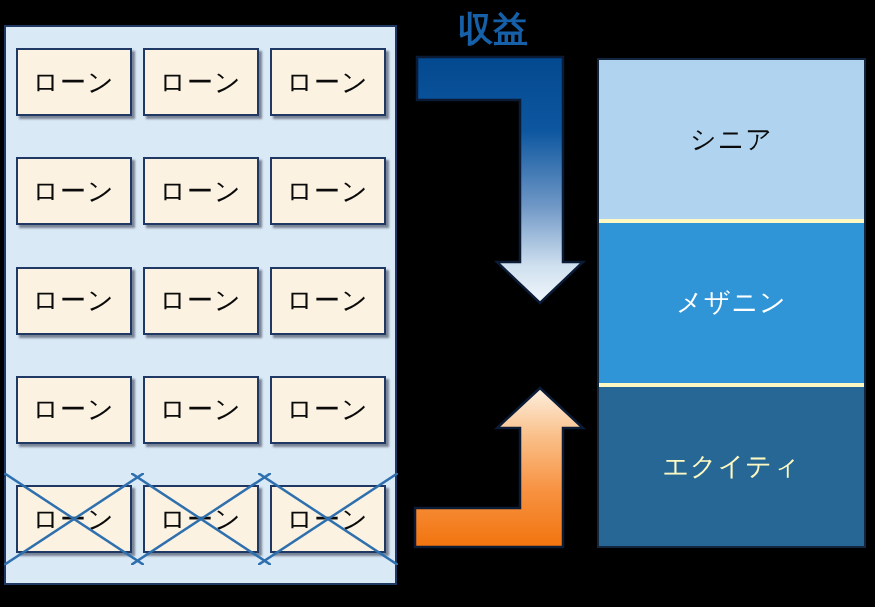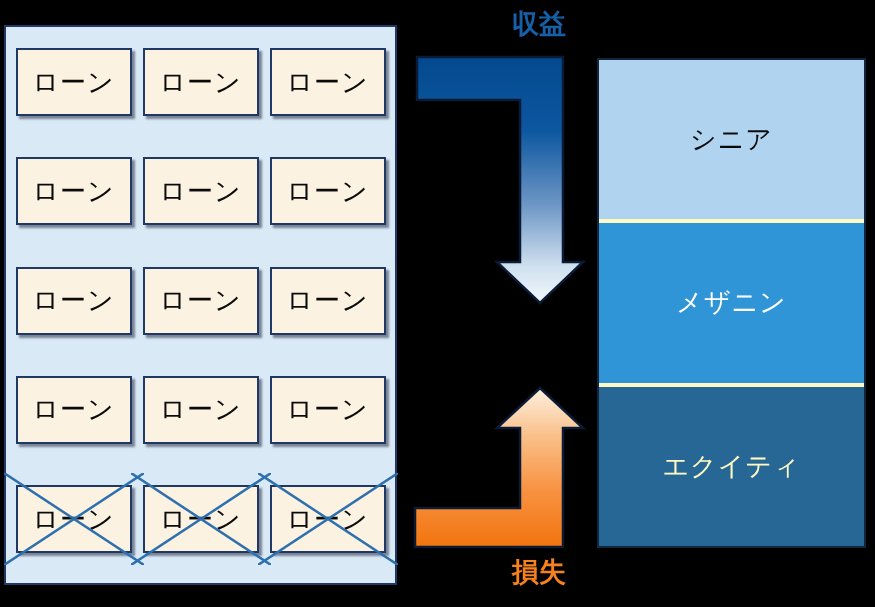--- a/index.html
+++ b/index.html
@@ -49,22 +49,22 @@
     left: -14px; top: -14px;
     width: calc(100% + 28px);
     height: calc(100% + 28px);
     pointer-events: none;
   }
 
   
   .flow-label {
     position: absolute;
     width: 146px;
-    text-align: right;
-    font-size: 27px;
+    text-align: center;
+    font-size: 35px;
     font-weight: bold;
   }
   .flow-label.revenue { left: 420px; top: 6px;  color: #1560A8; }
   .flow-label.loss    { left: 420px; top: 554px; color: #F5821F; }
 
   
   .arrow-svg { position: absolute; }
   .arrow-revenue { left: 410px; top: 50px; }
   .arrow-loss    { left: 408px; top: 381px; }
 
@@ -189,21 +189,20 @@
       <linearGradient id="gradOrange" x1="0" y1="0" x2="0" y2="1">
         <stop offset="0%" stop-color="#FDF0E0"></stop>
         <stop offset="30%" stop-color="#FAC08A"></stop>
         <stop offset="65%" stop-color="#F79140"></stop>
         <stop offset="100%" stop-color="#F2740E"></stop>
       </linearGradient>
     </defs>
     <path d="M7,166 L7,127 L112,127 L112,47 L89,47 L132,7 L175,47 L155,47 L155,166 Z" fill="url(#gradOrange)" stroke="#0B1B36" stroke-width="2.5" stroke-linejoin="miter"></path>
   </svg>
 
-  <div class="flow-label loss">損失</div>
 
   <div class="tranche-stack">
     <div class="tranche" style="background-color: rgb(176, 212, 239); color: rgb(10, 10, 10);">
       <span>シニア</span>
     </div>
     <div class="tranche" style="background-color: rgb(47, 149, 214); color: rgb(255, 255, 255);">
       <span>メザニン</span>
     </div>
     <div class="tranche" style="background-color: rgb(38, 103, 149); color: #fef9c3;">
       <span>エクイティ</span>

